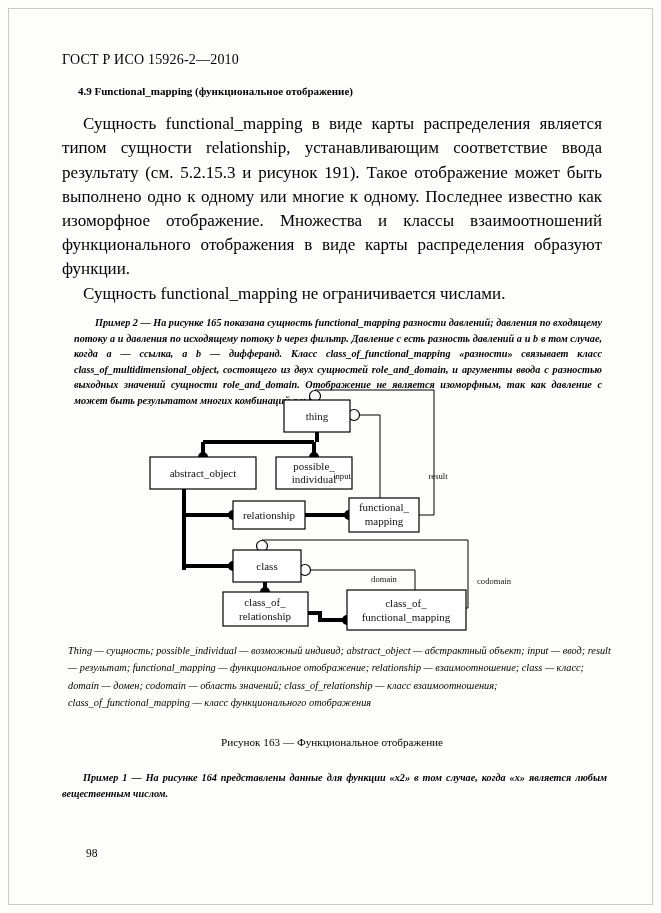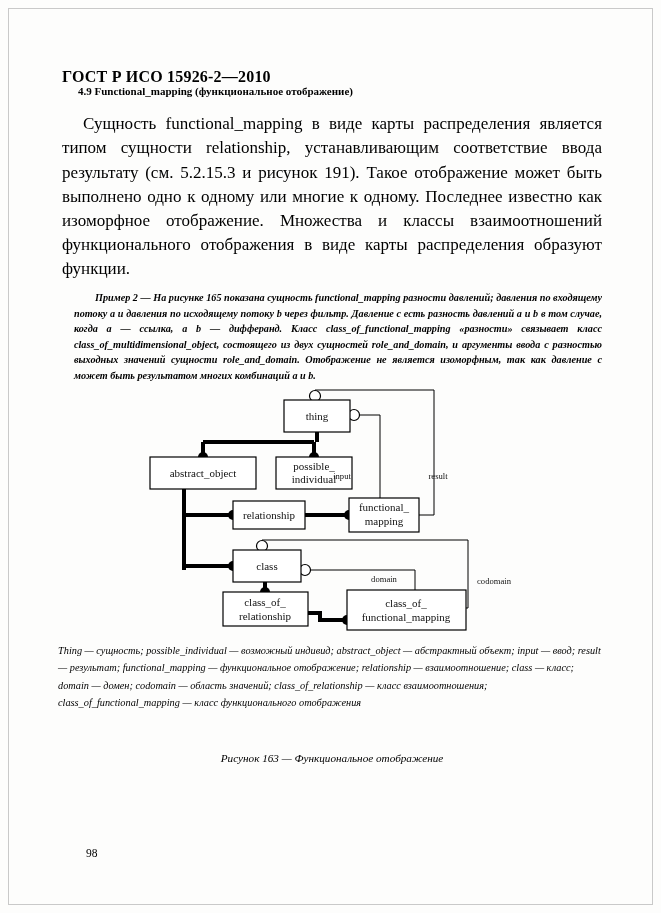--- a/index.html
+++ b/index.html
@@ -26,25 +26,24 @@
     width: 645px;
     height: 897px;
     border: 1px solid #c9c9c9;
     box-sizing: border-box;
     pointer-events: none;
   }
 
   .header {
     position: absolute;
     left: 62px;
-    top: 68px;
-    font-size: 16px;
+    top: 52px;
+    font-size: 14px;
     letter-spacing: 0.2px;
     white-space: nowrap;
-    font-weight: bold;
   }
 
   .content {
     position: absolute;
     left: 62px;
     top: 84px;
     width: 540px;
   }
 
   h2.sec-title {
@@ -109,30 +108,29 @@
 
   .figure-wrap {
     position: absolute;
     left: 62px;
     top: 380px;
     width: 540px;
     height: 270px;
   }
   .legend-wrap {
     position: absolute;
-    left: 58px;
+    left: 68px;
     top: 642px;
     width: 545px;
   }
   .caption-wrap {
     position: absolute;
     left: 62px;
-    top: 752px;
+    top: 736px;
     width: 540px;
-    font-style: italic;
   }
   .example2-wrap {
     position: absolute;
     left: 62px;
     top: 770px;
     width: 545px;
   }
   svg.diagram { display: block; }
   .nodetext {
     font-family: "Liberation Serif", "DejaVu Serif", serif;
@@ -150,20 +148,21 @@
 
 <div class="page">
 
   <div class="page-frame"></div>
 
   <div class="header">ГОСТ Р ИСО 15926-2—2010</div>
 
   <div class="content">
     <h2 class="sec-title">4.9 Functional_mapping (функциональное отображение)</h2>
     <p class="body">Сущность functional_mapping в виде карты распределения является типом сущности relationship, устанавливающим соответствие ввода результату (см. 5.2.15.3 и рисунок 191). Такое отображение может быть выполнено одно к одному или многие к одному. Последнее извест­но как изоморфное отображение. Множества и классы взаимоотношений функционального отображения в виде карты распределения образуют функции.</p>
+    <p class="body">Сущность functional_mapping не ограничивается числами.</p>
     <p class="example">Пример 2 — На рисунке 165 показана сущность functional_mapping разности давлений; давления по входящему потоку a и давления по исходящему потоку b через фильтр. Давление c есть разность давлений a и b в том случае, когда a — ссылка, а b — дифферанд. Класс class_of_functional_mapping «разности» связывает класс class_of_multidimensional_object, состоящего из двух сущностей role_and_domain, и аргументы ввода с разно­стью выходных значений сущности role_and_domain. Отображение не является изоморфным, так как давление c может быть результатом многих комбинаций a и b.</p>
   </div>
 
   <div class="figure-wrap">
     <svg class="diagram" width="540" height="270" viewBox="0 0 540 270" xmlns="http://www.w3.org/2000/svg">
       <defs></defs>
 
       <g stroke="#000" stroke-width="1" fill="none">
         <path d="M 253 10 L 372 10 L 372 135 L 357 135"></path>
       </g>
@@ -256,16 +255,19 @@
   </div>
 
   <div class="legend-wrap">
     <p class="legend">Thing — сущность; possible_individual — возможный индивид; abstract_object — абстрактный объект; input — ввод; result — результат; functional_mapping — функциональное отображение; relationship — взаимоотношение; class — класс; domain — домен; codomain — область значений; class_of_relationship — класс взаимоотношения; class_of_functional_mapping — класс функционального отображения</p>
   </div>
 
   <div class="caption-wrap">
     <p class="fig-caption">Рисунок 163 — Функциональное отображение</p>
   </div>
 
+  <div class="example2-wrap">
+    <p class="example2">Пример 1 — На рисунке 164 представлены данные для функции «x2» в том случае, когда «x» является любым вещественным числом.</p>
+  </div>
 
   <div class="pagenum">98</div>
 
 </div>
 
 </body></html>

